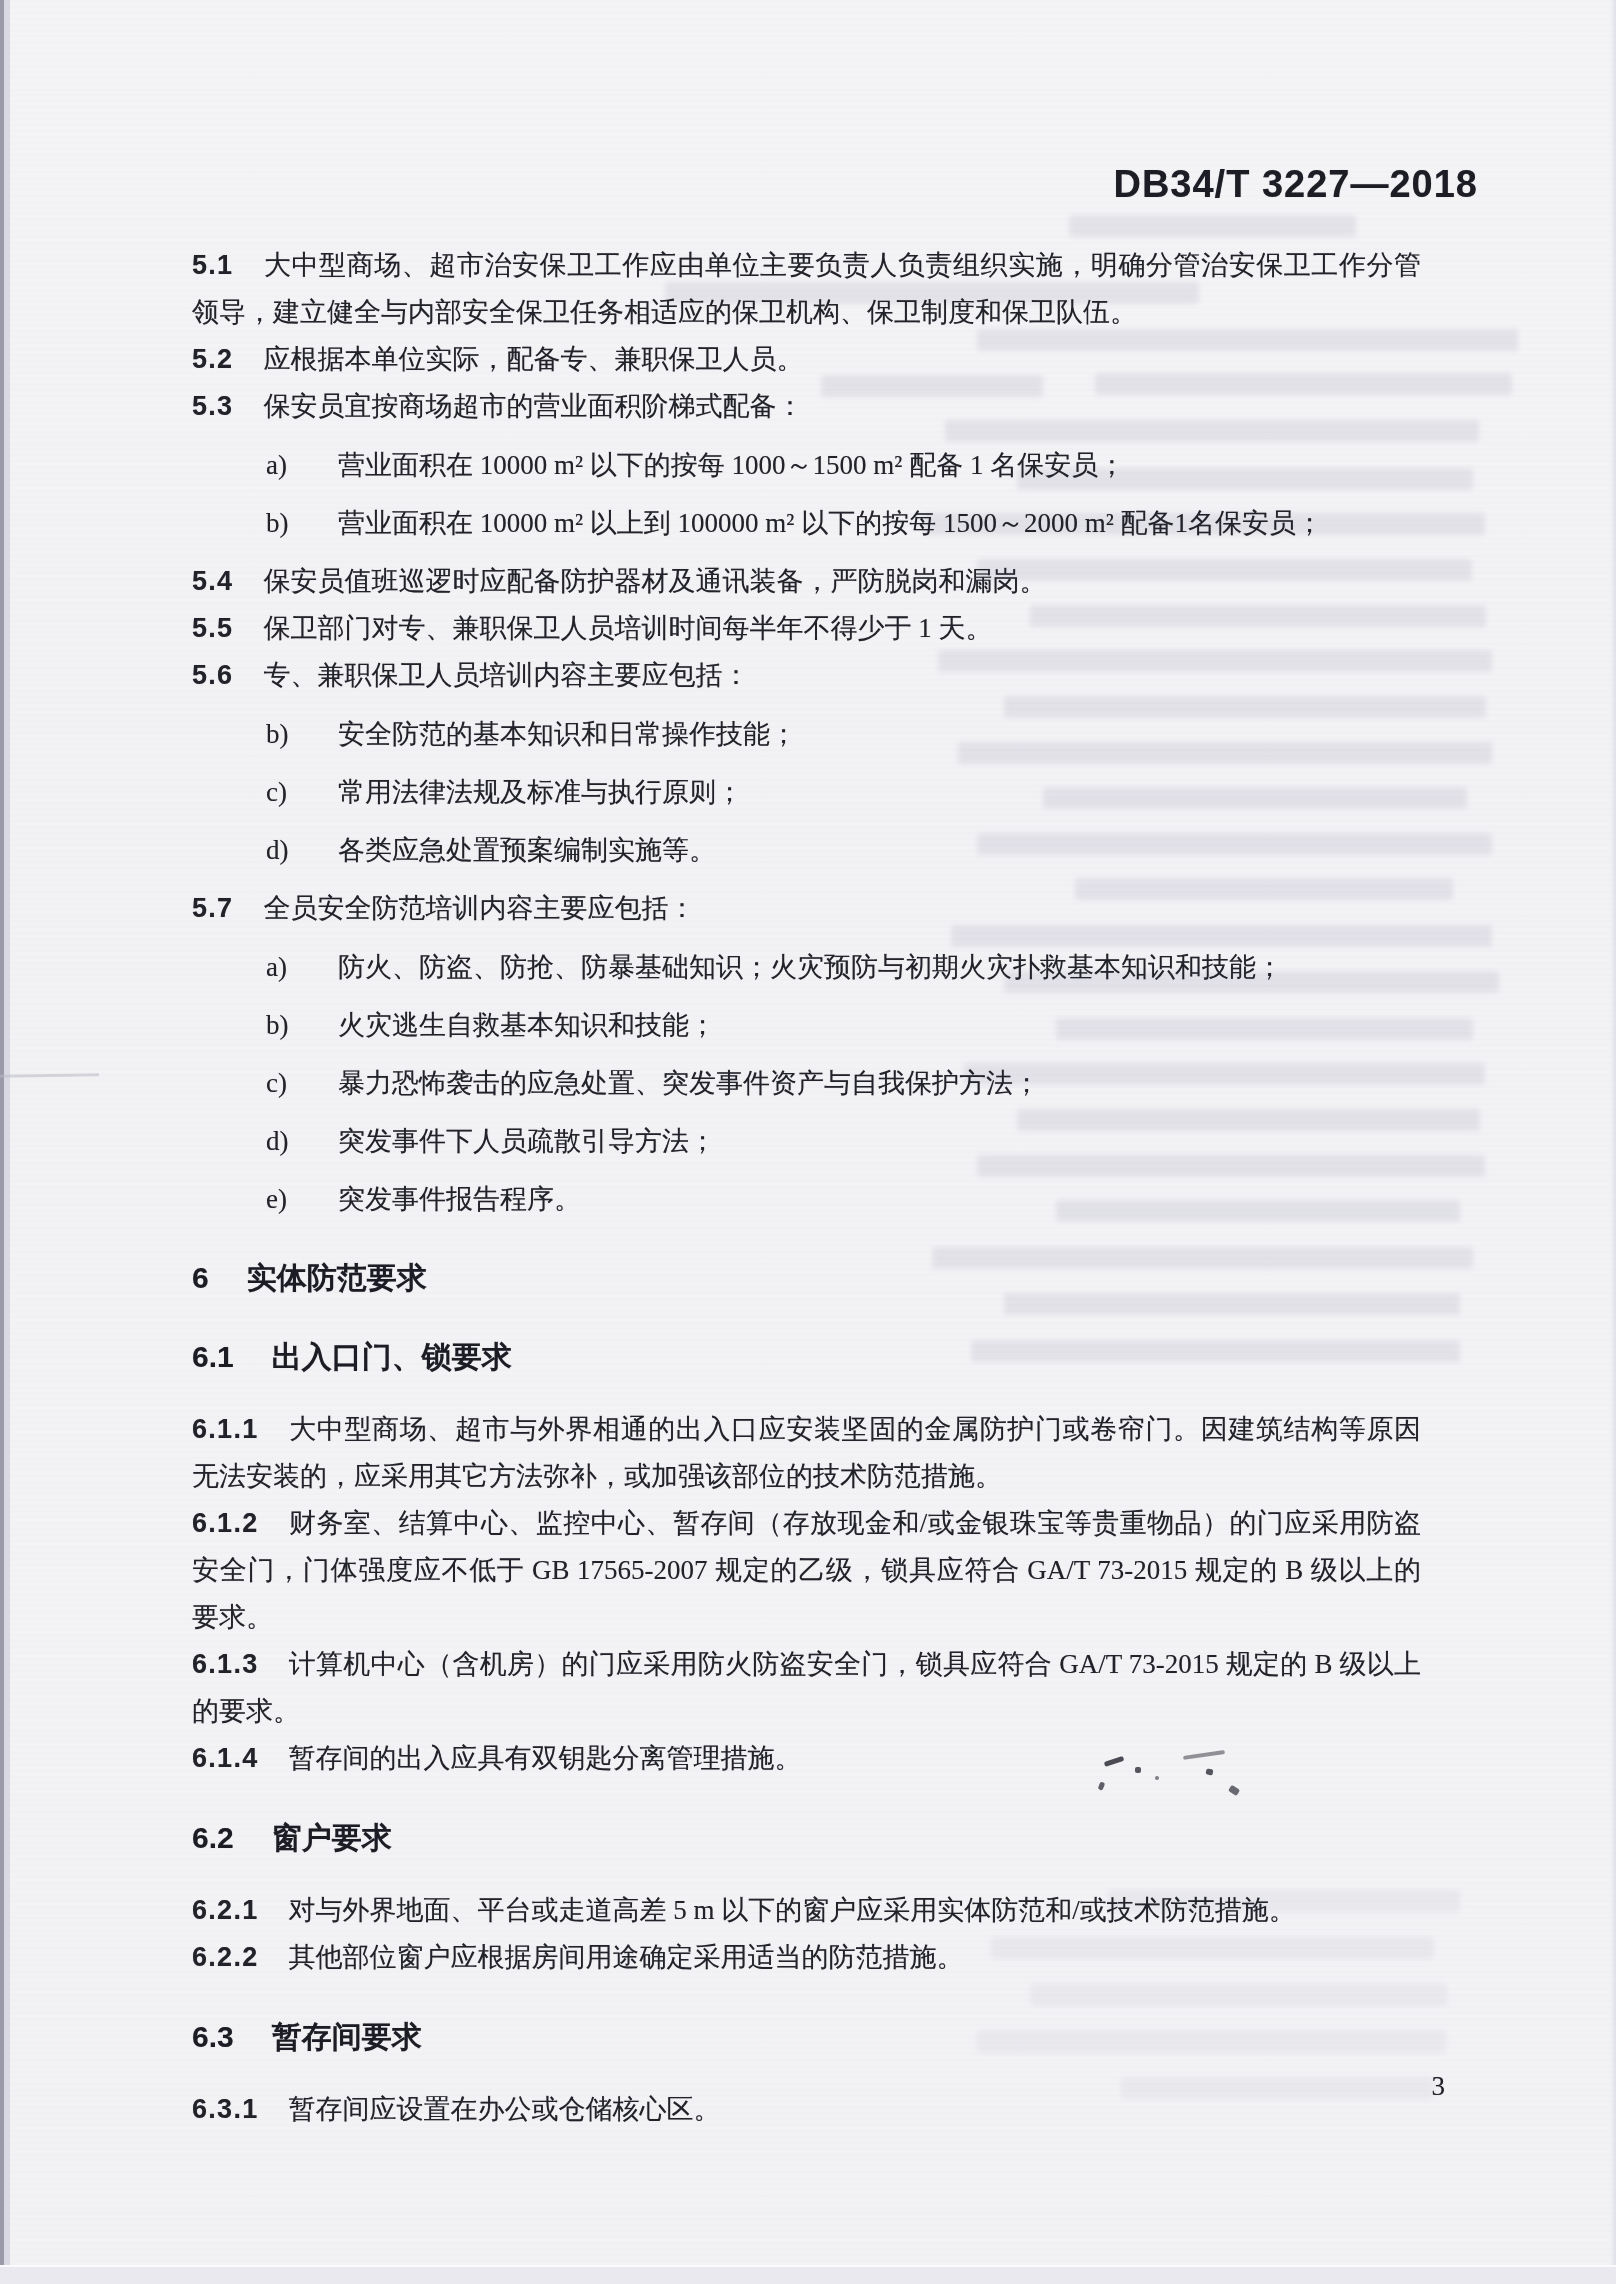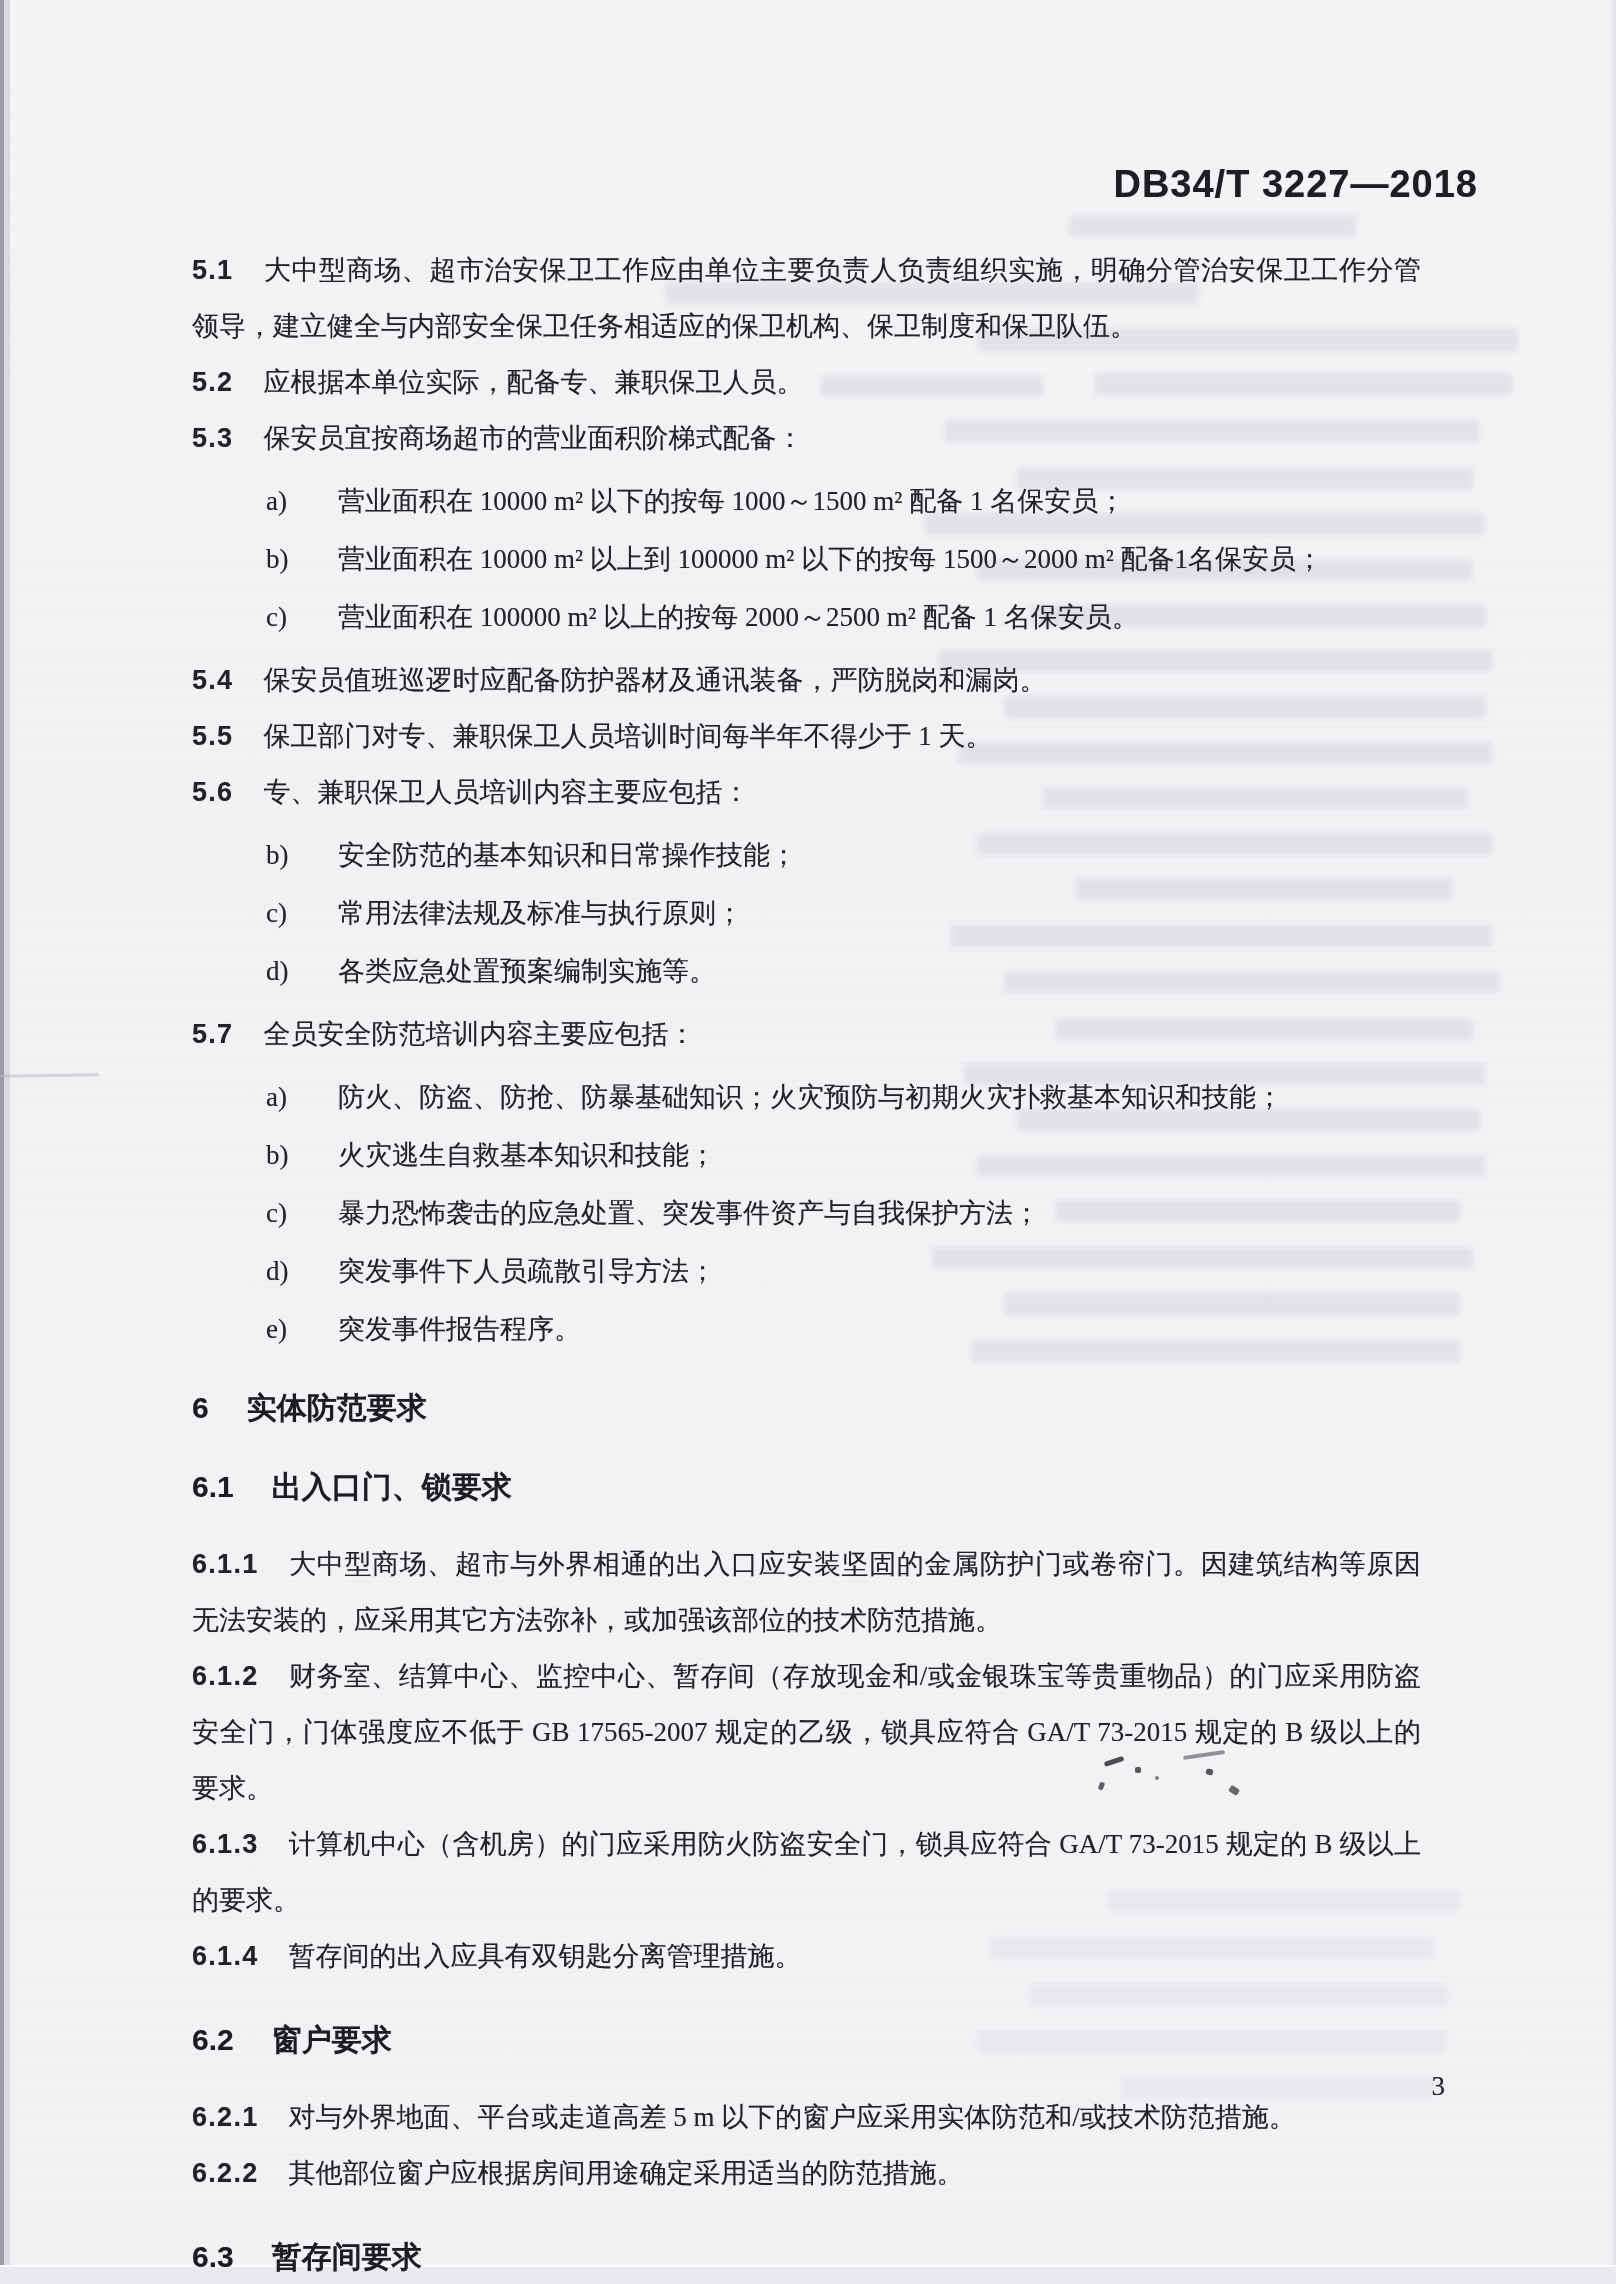--- a/index.html
+++ b/index.html
@@ -62,21 +62,21 @@
     font-weight: 700;
     font-size: 30px;
     line-height: 46px;
     color: #1c1c24;
     margin: 33px 0 26px 0;
   }
   .chapter:first-child { margin-top: 0; }
   .chapter .num, .section .num { margin-right: 38px; }
   .clause {
     font-size: 27px;
-    line-height: 56px;
+    line-height: 47px;
     text-align: justify;
     margin: 0;
   }
   .clause .num {
     font-family: "Liberation Sans", "DejaVu Sans", sans-serif;
     font-weight: 600;
     margin-right: 30px;
     letter-spacing: 1.3px;
   }
   .item {
@@ -179,21 +179,20 @@
     </div>
 
   <div class="header">DB34/T 3227—2018</div>
 
   <main class="body-flow" id="content">
       <div class="clause"><span class="num">5.1</span><span class="txt">大中型商场、超市治安保卫工作应由单位主要负责人负责组织实施，明确分管治安保卫工作分管领导，建立健全与内部安全保卫任务相适应的保卫机构、保卫制度和保卫队伍。</span></div>
       <div class="clause"><span class="num">5.2</span><span class="txt">应根据本单位实际，配备专、兼职保卫人员。</span></div>
       <div class="clause"><span class="num">5.3</span><span class="txt">保安员宜按商场超市的营业面积阶梯式配备：</span></div>
       <div class="item"><span class="num">a)</span><span class="txt">营业面积在 10000 m² 以下的按每 1000～1500 m² 配备 1 名保安员；</span></div>
       <div class="item"><span class="num">b)</span><span class="txt">营业面积在 10000 m² 以上到 100000 m² 以下的按每 1500～2000 m² 配备1名保安员；</span></div>
-      <div class="item"><span class="num">c)</span><span class="txt">营业面积在 100000 m² 以上的按每 2000～2500 m² 配备 1 名保安员。</span></div>
       <div class="clause"><span class="num">5.4</span><span class="txt">保安员值班巡逻时应配备防护器材及通讯装备，严防脱岗和漏岗。</span></div>
       <div class="clause"><span class="num">5.5</span><span class="txt">保卫部门对专、兼职保卫人员培训时间每半年不得少于 1 天。</span></div>
       <div class="clause"><span class="num">5.6</span><span class="txt">专、兼职保卫人员培训内容主要应包括：</span></div>
       <div class="item"><span class="num">b)</span><span class="txt">安全防范的基本知识和日常操作技能；</span></div>
       <div class="item"><span class="num">c)</span><span class="txt">常用法律法规及标准与执行原则；</span></div>
       <div class="item"><span class="num">d)</span><span class="txt">各类应急处置预案编制实施等。</span></div>
       <div class="clause"><span class="num">5.7</span><span class="txt">全员安全防范培训内容主要应包括：</span></div>
       <div class="item"><span class="num">a)</span><span class="txt">防火、防盗、防抢、防暴基础知识；火灾预防与初期火灾扑救基本知识和技能；</span></div>
       <div class="item"><span class="num">b)</span><span class="txt">火灾逃生自救基本知识和技能；</span></div>
       <div class="item"><span class="num">c)</span><span class="txt">暴力恐怖袭击的应急处置、突发事件资产与自我保护方法；</span></div>

